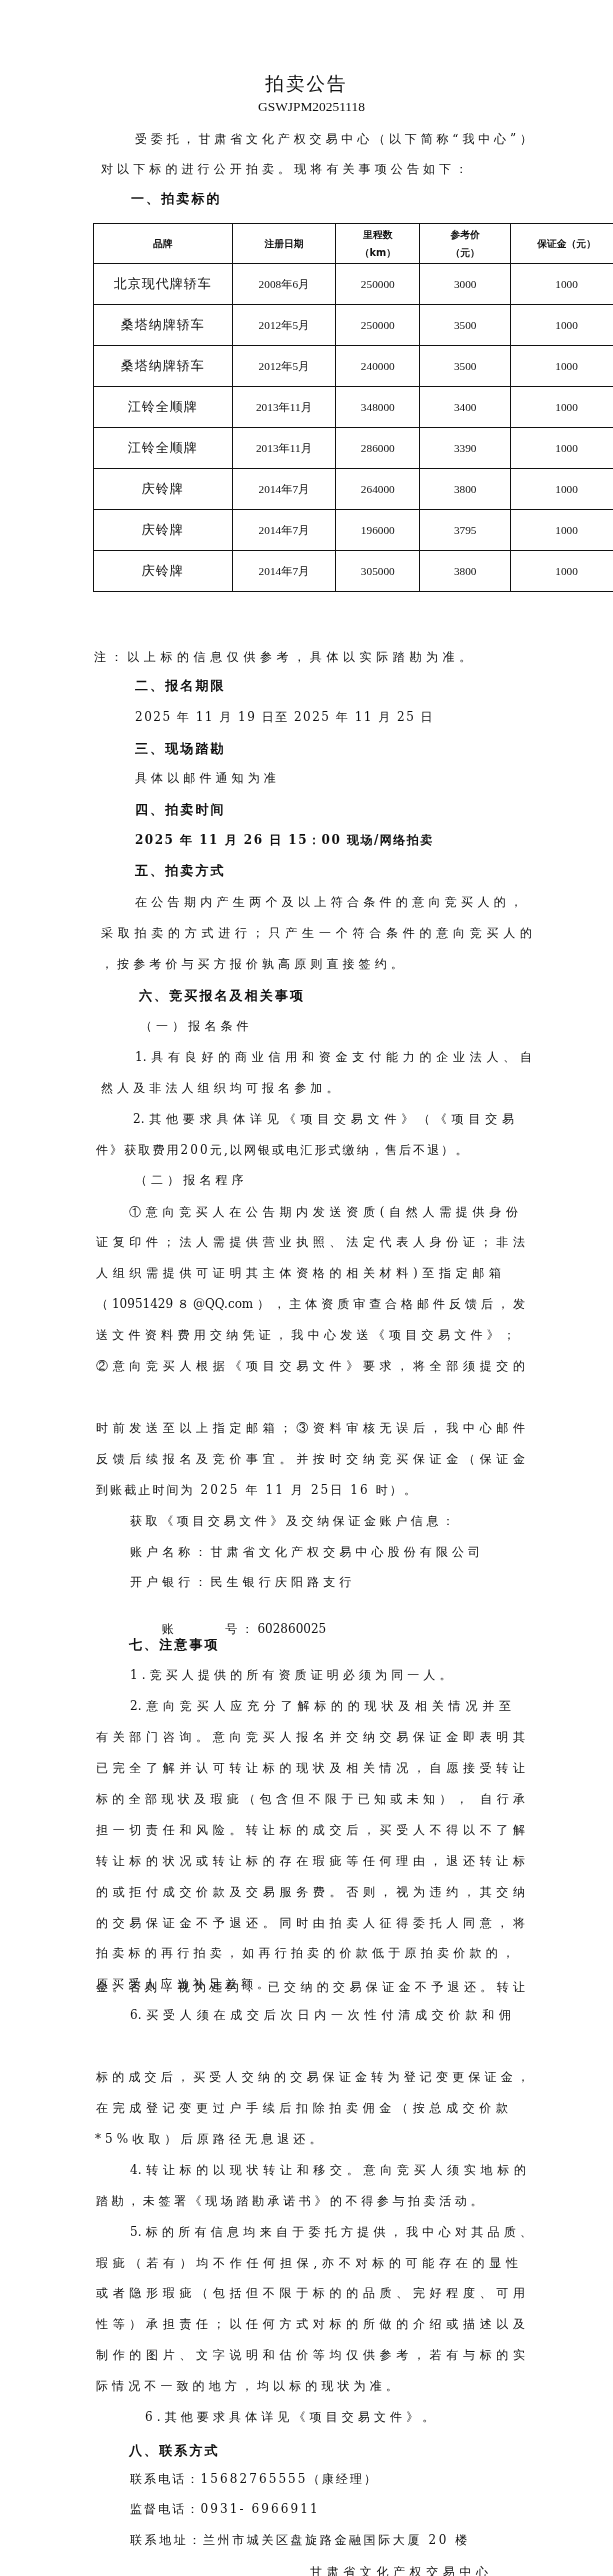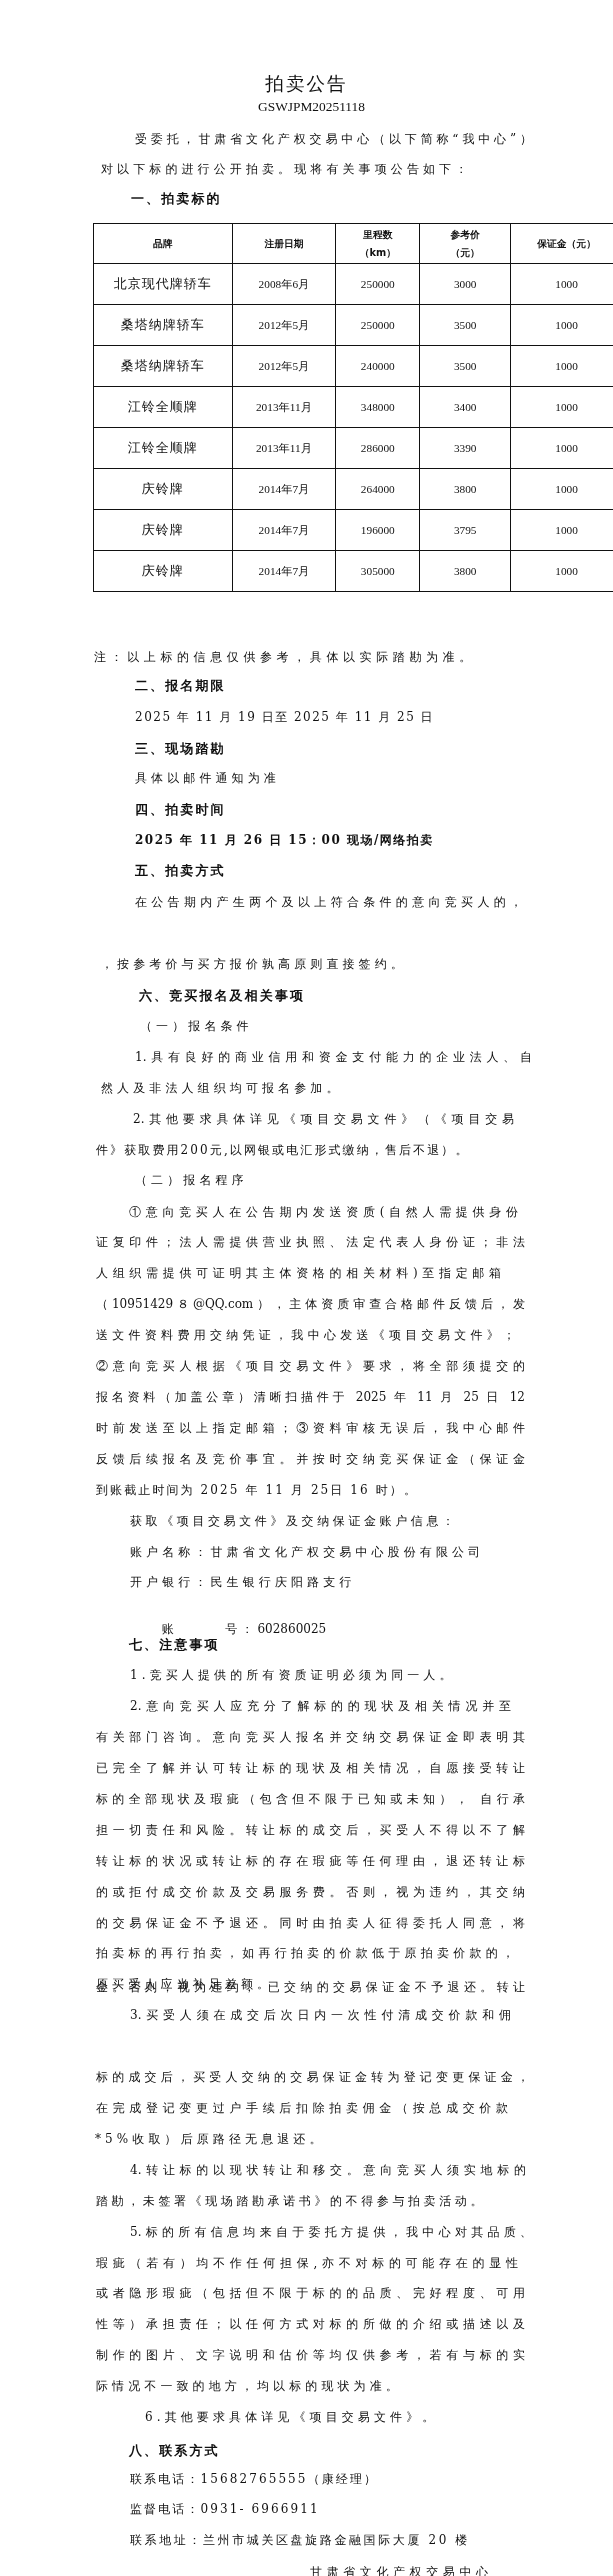--- a/index.html
+++ b/index.html
@@ -123,37 +123,37 @@
   <div class="line" style="left:135px; top:710px; letter-spacing:1.5px;">2025 年 11 月 19 日至 2025 年 11 月 25 日</div>
 
   <div class="heading" style="left:135px; top:741px;">三、现场踏勘</div>
   <div class="line" style="left:135px; top:771px;">具体以邮件通知为准</div>
 
   <div class="heading" style="left:135px; top:802px;">四、拍卖时间</div>
   <div class="line" style="left:135px; top:833px; letter-spacing:1.5px;font-weight:bold;">2025 年 11 月 26 日 15：00  现场/网络拍卖</div>
 
   <div class="heading" style="left:135px; top:863px;">五、拍卖方式</div>
   <div class="line just" style="left:135px; top:895px; width:387px;">在公告期内产生两个及以上符合条件的意向竞买人的，</div>
+  <div class="line just" style="left:101px; top:926px; width:431px;">采取拍卖的方式进行；只产生一个符合条件的意向竞买人的</div>
   <div class="line" style="left:101px; top:957px;">，按参考价与买方报价孰高原则直接签约。</div>
 
   <div class="heading" style="left:139px; top:988px;">六、竞买报名及相关事项</div>
   <div class="line" style="left:140px; top:1019px;">（一）报名条件</div>
   <div class="line just" style="left:135px; top:1050px; width:397px;">1.具有良好的商业信用和资金支付能力的企业法人、自</div>
   <div class="line" style="left:101px; top:1081px;">然人及非法人组织均可报名参加。</div>
   <div class="line just" style="left:133px; top:1112px; width:381px;">2.其他要求具体详见《项目交易文件》（《项目交易</div>
   <div class="line" style="left:96px; top:1143px; letter-spacing:2.1px;">件》获取费用200元,以网银或电汇形式缴纳，售后不退）。</div>
 
   <div class="line" style="left:135px; top:1173px;">（二）报名程序</div>
   <div class="line just" style="left:129px; top:1205px; width:389px;">①意向竞买人在公告期内发送资质(自然人需提供身份</div>
   <div class="line just" style="left:96px; top:1235px; width:429px;">证复印件；法人需提供营业执照、法定代表人身份证；非法</div>
   <div class="line just" style="left:96px; top:1266px; width:405px;">人组织需提供可证明其主体资格的相关材料)至指定邮箱</div>
   <div class="line just" style="left:96px; top:1297px; width:429px;">（10951429８@QQ.com），主体资质审查合格邮件反馈后，发</div>
   <div class="line just" style="left:96px; top:1328px; width:419px;">送文件资料费用交纳凭证，我中心发送《项目交易文件》；</div>
   <div class="line just" style="left:96px; top:1359px; width:429px;">②意向竞买人根据《项目交易文件》要求，将全部须提交的</div>
-  <div class="line just" style="left:96px; top:1390px; width:429px;">报名资料（加盖公章）清晰扫描件于 2025 年 11 月 25 日 12</div>
   <div class="line just" style="left:96px; top:1421px; width:429px;">时前发送至以上指定邮箱；③资料审核无误后，我中心邮件</div>
   <div class="line just" style="left:96px; top:1452px; width:429px;">反馈后续报名及竞价事宜。并按时交纳竞买保证金（保证金</div>
   <div class="line" style="left:96px; top:1483px; letter-spacing:2.1px;">到账截止时间为 2025 年 11 月 25日 16 时）。</div>
 
   <div class="line" style="left:130px; top:1514px; letter-spacing:3.6px;">获取《项目交易文件》及交纳保证金账户信息：</div>
   <div class="line" style="left:130px; top:1545px;">
     <span>账户名称：</span><span>甘肃省文化产权交易中心股份有限公司</span>
   </div>
   <div class="line" style="left:130px; top:1575px;">
     <span>开户银行：</span><span>民生银行庆阳路支行</span>
@@ -170,21 +170,21 @@
   <div class="line just" style="left:96px; top:1730px; width:429px;">有关部门咨询。意向竞买人报名并交纳交易保证金即表明其</div>
   <div class="line just" style="left:96px; top:1761px; width:429px;">已完全了解并认可转让标的现状及相关情况，自愿接受转让</div>
   <div class="line just" style="left:96px; top:1823px; width:429px;">担一切责任和风险。转让标的成交后，买受人不得以不了解</div>
   <div class="line just" style="left:96px; top:1792px; width:429px;">标的全部现状及瑕疵（包含但不限于已知或未知），  自行承</div>
   <div class="line just" style="left:96px; top:1854px; width:429px;">转让标的状况或转让标的存在瑕疵等任何理由，退还转让标</div>
   <div class="line just" style="left:96px; top:1885px; width:429px;">的或拒付成交价款及交易服务费。否则，视为违约，其交纳</div>
   <div class="line just" style="left:96px; top:1916px; width:429px;">的交易保证金不予退还。同时由拍卖人征得委托人同意，将</div>
   <div class="line just" style="left:96px; top:1946px; width:418px;">拍卖标的再行拍卖，如再行拍卖的价款低于原拍卖价款的，</div>
   <div class="line" style="left:96px; top:1977px;">原买受人应当补足差额。</div>
 
-  <div class="line just" style="left:130px; top:2008px; width:381px;">3.买受人须在成交后次日内一次性付清成交价款和佣</div>
+  <div class="line just" style="left:130px; top:2008px; width:381px;">6.买受人须在成交后次日内一次性付清成交价款和佣</div>
   <div class="line just" style="left:96px; top:1952px; width:429px;margin-top:28px;">金。否则，视为违约， 已交纳的交易保证金不予退还。转让</div>
   <div class="line just" style="left:96px; top:2070px; width:433px;">标的成交后，买受人交纳的交易保证金转为登记变更保证金，</div>
   <div class="line just" style="left:96px; top:2101px; width:412px;">在完成登记变更过户手续后扣除拍卖佣金（按总成交价款</div>
   <div class="line" style="left:95px; top:2132px;">*5%收取）后原路径无息退还。</div>
 
   <div class="line just" style="left:130px; top:2163px; width:396px;">4.转让标的以现状转让和移交。意向竞买人须实地标的</div>
   <div class="line" style="left:96px; top:2194px; letter-spacing:3.6px;">踏勘，未签署《现场踏勘承诺书》的不得参与拍卖活动。</div>
 
   <div class="line just" style="left:130px; top:2225px; width:402px;">5.标的所有信息均来自于委托方提供，我中心对其品质、</div>
   <div class="line just" style="left:96px; top:2256px; width:422px;">瑕疵（若有）均不作任何担保,亦不对标的可能存在的显性</div>

